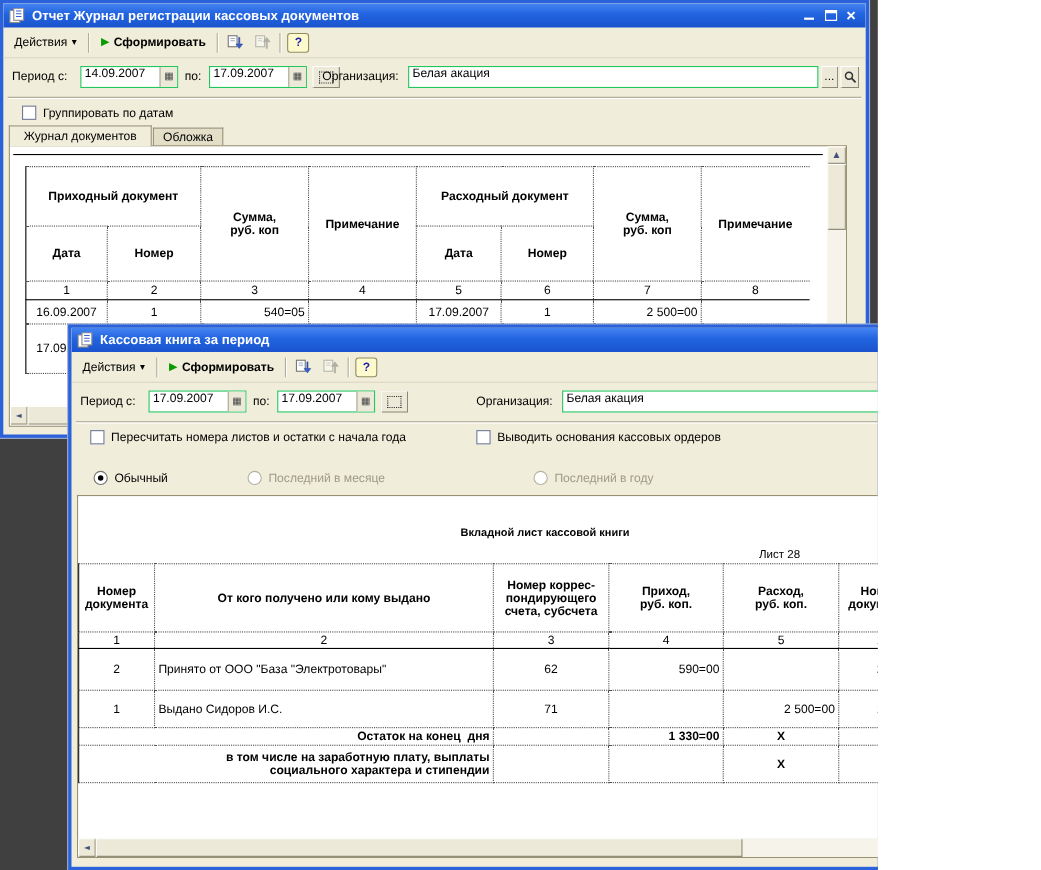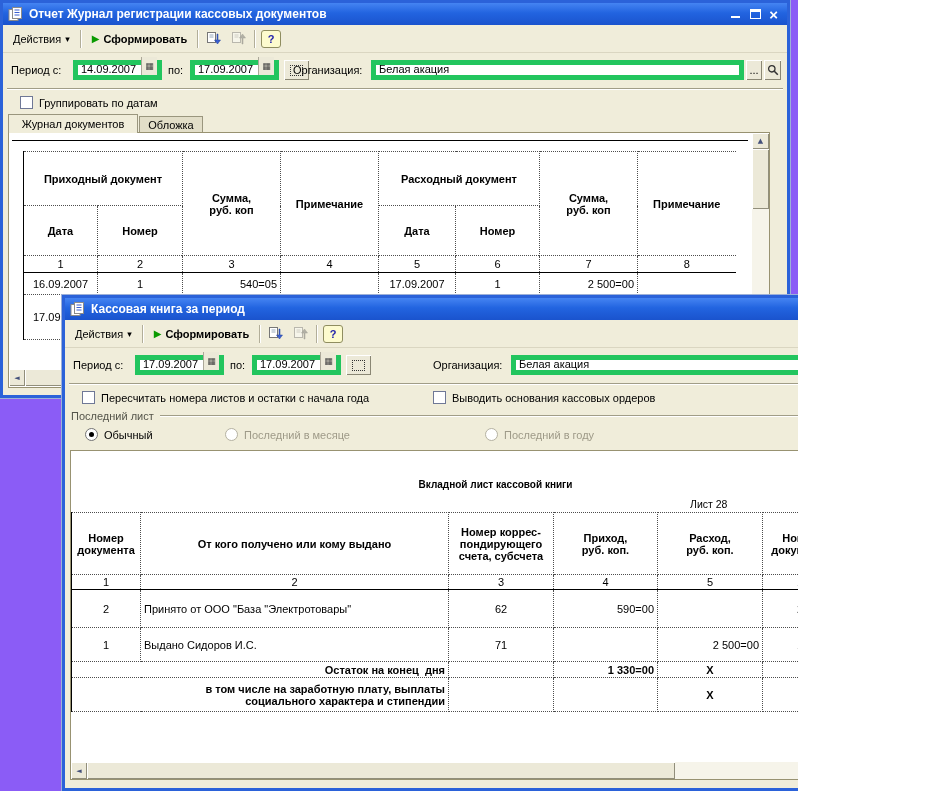--- a/index.html
+++ b/index.html
@@ -1,18 +1,18 @@
 <!DOCTYPE html>
 <html><head>
 <meta charset="utf-8">
 <style>
   *{margin:0;padding:0;box-sizing:border-box}
   html,body{background:#fff}
   body{font-family:"Liberation Sans","DejaVu Sans",sans-serif;font-size:11px;color:#000}
-  .stage{position:relative;width:798px;height:791px;background:#8b5cf6;overflow:hidden}
+  .stage{position:relative;width:798px;height:791px;background:#404040;overflow:hidden}
   .win{position:absolute;background:#2b62d9;box-shadow:0 0 0 1px #9db0d8}
   .win-in{position:absolute;inset:3px;background:#f0edda;overflow:hidden}
   .tbar{position:absolute;left:0;top:0;right:0;height:22px;
         background:linear-gradient(#4584f2,#2264e0 45%,#1a53cd);display:flex;align-items:center;gap:5px;
         padding:0 5px;color:#fff;font-weight:bold;font-size:12px;white-space:nowrap}
   .wbtns{margin-left:auto;display:flex;align-items:center;gap:8px;padding-right:4px}
   .minb{width:11px;height:10px;position:relative}
   .minb::after{content:"";position:absolute;left:0;bottom:1px;width:9px;height:2px;background:#fff}
   .maxb{width:11px;height:10px;border:1px solid #fff;border-top:3px solid #fff}
   .closeb{color:#fff;font-weight:bold;font-size:15px;line-height:11px}
@@ -21,21 +21,21 @@
   .tbtn{display:flex;align-items:center;gap:4px;padding:2px 5px;white-space:nowrap}
   .sep{width:2px;height:18px;border-left:1px solid #b2ae99;border-right:1px solid #fff}
   .play{color:#0a9a00;font-size:10px;font-family:"DejaVu Sans",sans-serif}
   .drop{font-size:9px;font-family:"DejaVu Sans",sans-serif}
   .bold{font-weight:bold}
   .icobtn{width:20px;height:19px;display:flex;align-items:center;justify-content:center}
   .dis{opacity:.45;filter:grayscale(1)}
   .helpb{width:20px;height:18px;border:1px solid #8f8d60;border-radius:3px;background:#fdfbce;color:#2222aa;
          font-weight:bold;display:flex;align-items:center;justify-content:center}
   .lbl{position:absolute;white-space:nowrap}
-  .input{position:absolute;height:20px;background:#fff;border:5px solid #22c55e;display:flex;align-items:flex-end}
+  .input{position:absolute;height:20px;background:#fff;border:1px solid #22c55e;display:flex;align-items:flex-start}
   .input .txt{flex:1;padding:0 3px;overflow:hidden;white-space:nowrap}
   .calbtn{width:16px;height:18px;background:#ece9d8;border-left:1px solid #aca899;display:flex;align-items:center;
           justify-content:center;font-size:9px;color:#444;font-family:"DejaVu Sans",sans-serif}
   .sqbtn{position:absolute;height:20px;background:#ece9d8;box-shadow:inset 1px 1px 0 #fff,inset -1px -1px 0 #8a8774;
          display:flex;align-items:center;justify-content:center}
   .dottedico{width:13px;height:11px;border:1px dotted #333}
   .groove{position:absolute;height:2px;border-top:1px solid #a19d87;border-bottom:1px solid #fff}
   .cb{position:absolute;width:13px;height:13px;background:#fff;border:1px solid #6f7896}
   .radio{position:absolute;width:13px;height:13px;background:#fff;border:1px solid #737373;border-radius:50%}
   .radio.sel::after{content:"";position:absolute;left:3px;top:3px;width:5px;height:5px;background:#000;border-radius:50%}
@@ -333,24 +333,20 @@
           </svg>
       </span>
 
       <div class="groove" style="left:4px;right:4px;top:85px"></div>
 
       <span class="cb" style="left:17px;top:93px"></span>
       <span class="lbl" style="left:36px;top:94px">Пересчитать номера листов и остатки с начала года</span>
       <span class="cb" style="left:368px;top:93px"></span>
       <span class="lbl" style="left:387px;top:94px">Выводить основания кассовых ордеров</span>
 
-      <div class="grouphdr" style="left:6px;top:112px;width:866px">
-        <span>Последний лист</span>
-        <span class="gline"></span>
-      </div>
 
       <span class="radio sel" style="left:20px;top:130px"></span>
       <span class="lbl" style="left:39px;top:131px">Обычный</span>
       <span class="radio disd" style="left:160px;top:130px"></span>
       <span class="lbl dislbl" style="left:179px;top:131px">Последний в месяце</span>
       <span class="radio disd" style="left:420px;top:130px"></span>
       <span class="lbl dislbl" style="left:439px;top:131px">Последний в году</span>
 
       <div class="panel" style="left:5px;top:152px;width:868px;height:330px">
 

